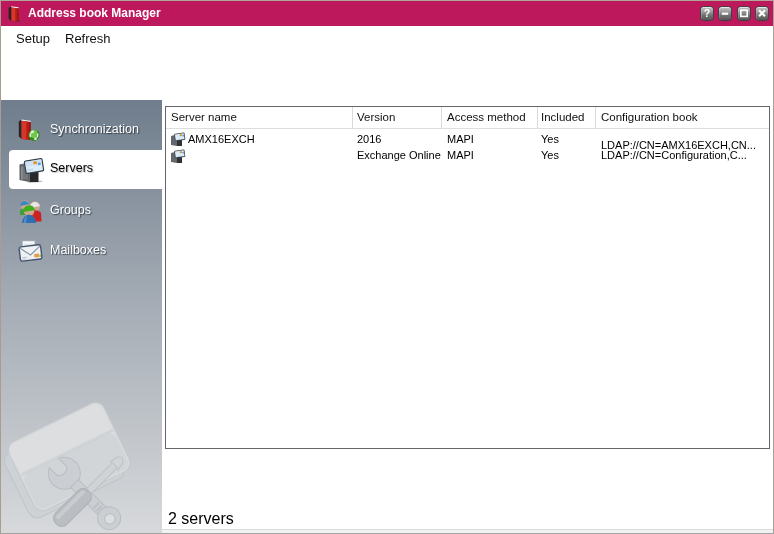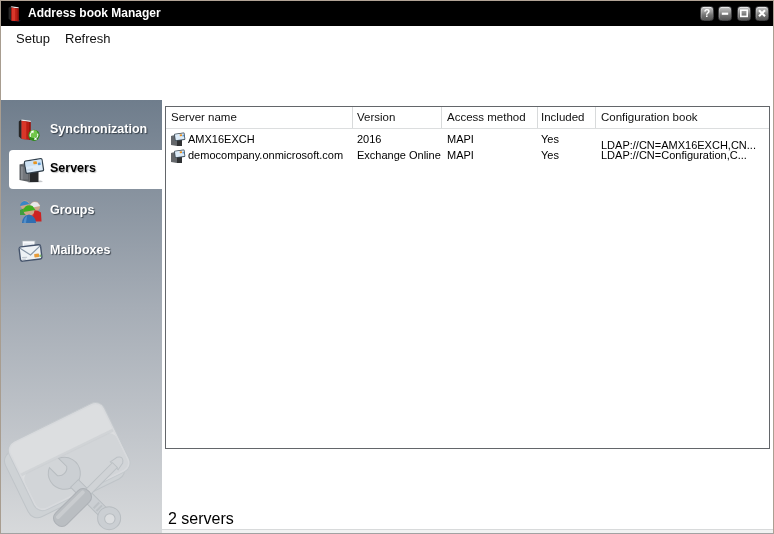--- a/index.html
+++ b/index.html
@@ -1,41 +1,41 @@
 <!DOCTYPE html>
 <html><head>
 <meta charset="utf-8">
 <style>
 *{margin:0;padding:0;box-sizing:border-box}
 html,body{width:774px;height:534px;overflow:hidden}
 body{font-family:"Liberation Sans",sans-serif;position:relative;background:#fff}
 #win{position:absolute;left:0;top:0;width:774px;height:534px;
   border-top:1px solid #b2a496;border-left:1px solid #a89d90;
   border-right:1px solid #ab9f93;border-bottom:1px solid #a2a2a2;overflow:hidden}
-#titlebar{position:absolute;left:0;top:0;width:772px;height:25px;background:#000000}
+#titlebar{position:absolute;left:0;top:0;width:772px;height:25px;background:#be185d}
 #titletxt{position:absolute;left:27px;top:0;height:25px;line-height:25px;
   font-size:12px;font-weight:bold;color:#fff}
 .tbtn{position:absolute;top:5px;width:14px;height:15px;border-radius:3.5px;
   border:1px solid #404042;
   background:linear-gradient(180deg,#c6c6c6 0%,#999 38%,#747474 62%,#555 100%);
   box-shadow:inset 0 1px 0 rgba(255,255,255,.6),inset 1px 0 0 rgba(255,255,255,.18)}
 .tbtn svg{position:absolute;left:0;top:0}
 #menubar{position:absolute;left:0;top:25px;width:772px;height:24px;background:#fff}
 .mitem{position:absolute;top:0;height:24px;line-height:25px;font-size:13px;color:#111}
 #band{position:absolute;left:0;top:49px;width:772px;height:50px;
   background:linear-gradient(90deg,#6d7a89 0%,#79848f 25%,#98a0a8 50%,#c3c7cb 78%,#d4d6d7 95%,#d3d5d6 100%);
   border-top:1px solid #65727f}
 #bandtitle{position:absolute;left:19px;top:11px;font-size:19.5px;color:#fff;
   text-shadow:1px 2px 2px rgba(40,50,60,.55)}
 #sidebar{position:absolute;left:0;top:99px;width:161px;height:433px;
   background:linear-gradient(180deg,#6f7d8c 0%,#a6adb6 48%,#d7d9db 100%)}
 #content{position:absolute;left:161px;top:99px;width:611px;height:429px;background:#fff}
 #selrow{position:absolute;left:8px;top:149px;width:153px;height:39px;background:#fff;
   border-radius:4px 0 0 4px}
-.sitem{position:absolute;left:49px;font-size:12.5px;font-weight:bold;color:#fff;
+.sitem{position:absolute;left:49px;font-size:12.5px;font-weight:normal;color:#fff;
   text-shadow:1px 1px 1px rgba(30,38,46,.75)}
 .sicon{position:absolute;left:16px}
 #listview{position:absolute;left:164px;top:105px;width:605px;height:343px;
   border:1px solid #63666a;background:#fff}
 .hsep{position:absolute;top:0;width:1px;height:21px;background:#d8dadb}
 #hunder{position:absolute;left:0;top:21px;width:100%;height:1px;background:#dcdedf}
 .hcell{position:absolute;top:0;height:21px;line-height:21px;font-size:11.5px;color:#101010}
 .rcell{position:absolute;height:19px;line-height:19px;font-size:11px;color:#000;white-space:nowrap}
 #status{position:absolute;left:167px;top:510px;font-size:16px;color:#000;line-height:15px}
 #bstrip{position:absolute;left:161px;top:528px;width:611px;height:4px;background:#f1f2f2;
@@ -202,21 +202,20 @@
       <polygon points="1,5 7,4 7,15 1,14" fill="#64676b"></polygon>
       <polygon points="7,4 12,5 12,15 7,15" fill="#303234"></polygon>
       <polygon points="1,5 7,4 12,5 7,6" fill="#707478"></polygon>
       <g transform="rotate(-8 10 6)">
           <rect x="4.5" y="2" width="10.5" height="7.5" rx="1" fill="#3c4a55"></rect>
       <rect x="5.3" y="2.8" width="8.9" height="5.9" fill="#dcebf8"></rect>
       <rect x="10" y="3.6" width="2.2" height="1.6" fill="#e89020"></rect>
           <rect x="12.6" y="4.4" width="1.6" height="1.4" fill="#5599dd"></rect>
         </g>
     </svg>
-    <div class="rcell" style="left:22px;top:39px">democompany.onmicrosoft.com</div>
     <div class="rcell" style="left:191px;top:39px">Exchange Online</div>
     <div class="rcell" style="left:281px;top:39px">MAPI</div>
     <div class="rcell" style="left:375px;top:39px">Yes</div>
     <div class="rcell" style="left:435px;top:39px">LDAP://CN=Configuration,C...</div>
   </div>
   <div style="position:absolute;left:-1px;top:290px;width:1px;height:243px;background:linear-gradient(#aaa29a,#a2a2a2 40%)"></div>
   <div style="position:absolute;left:772px;top:290px;width:1px;height:243px;background:linear-gradient(#ab9f93,#a2a2a2 40%)"></div>
   <div id="status">2 servers</div>
   <div id="bstrip"></div>
 </div>

